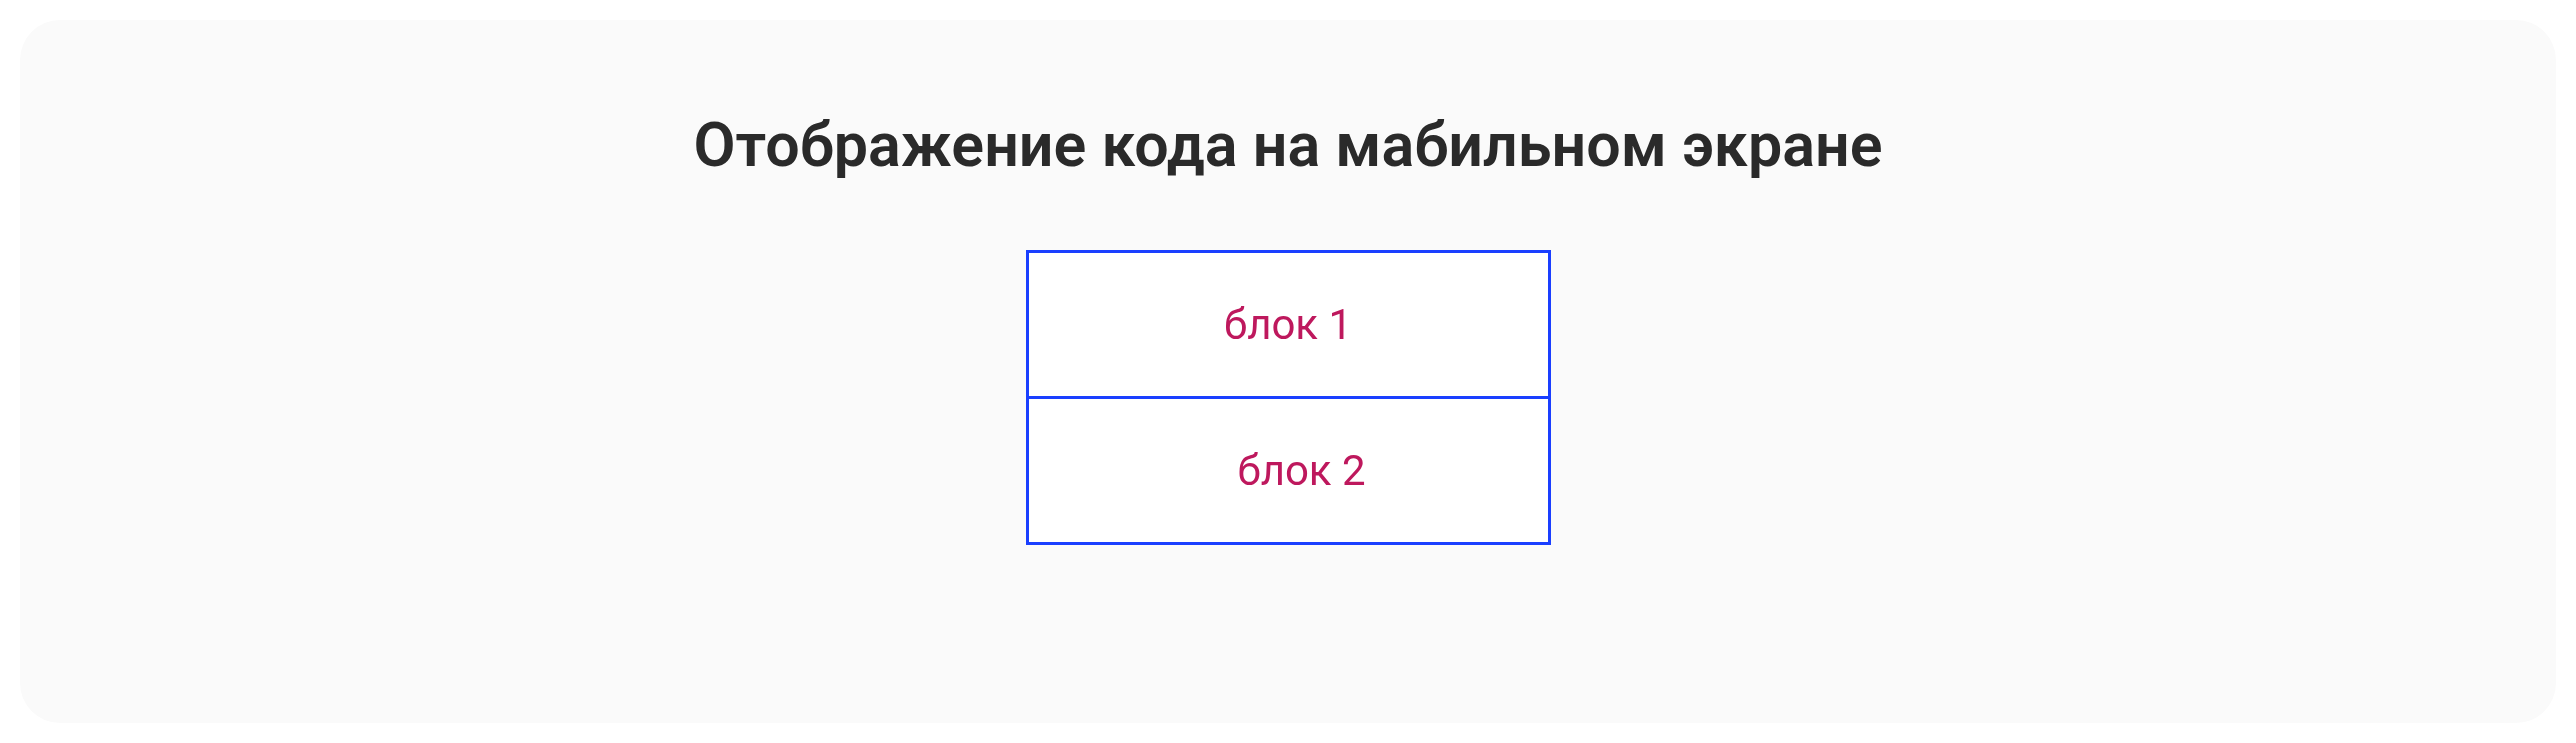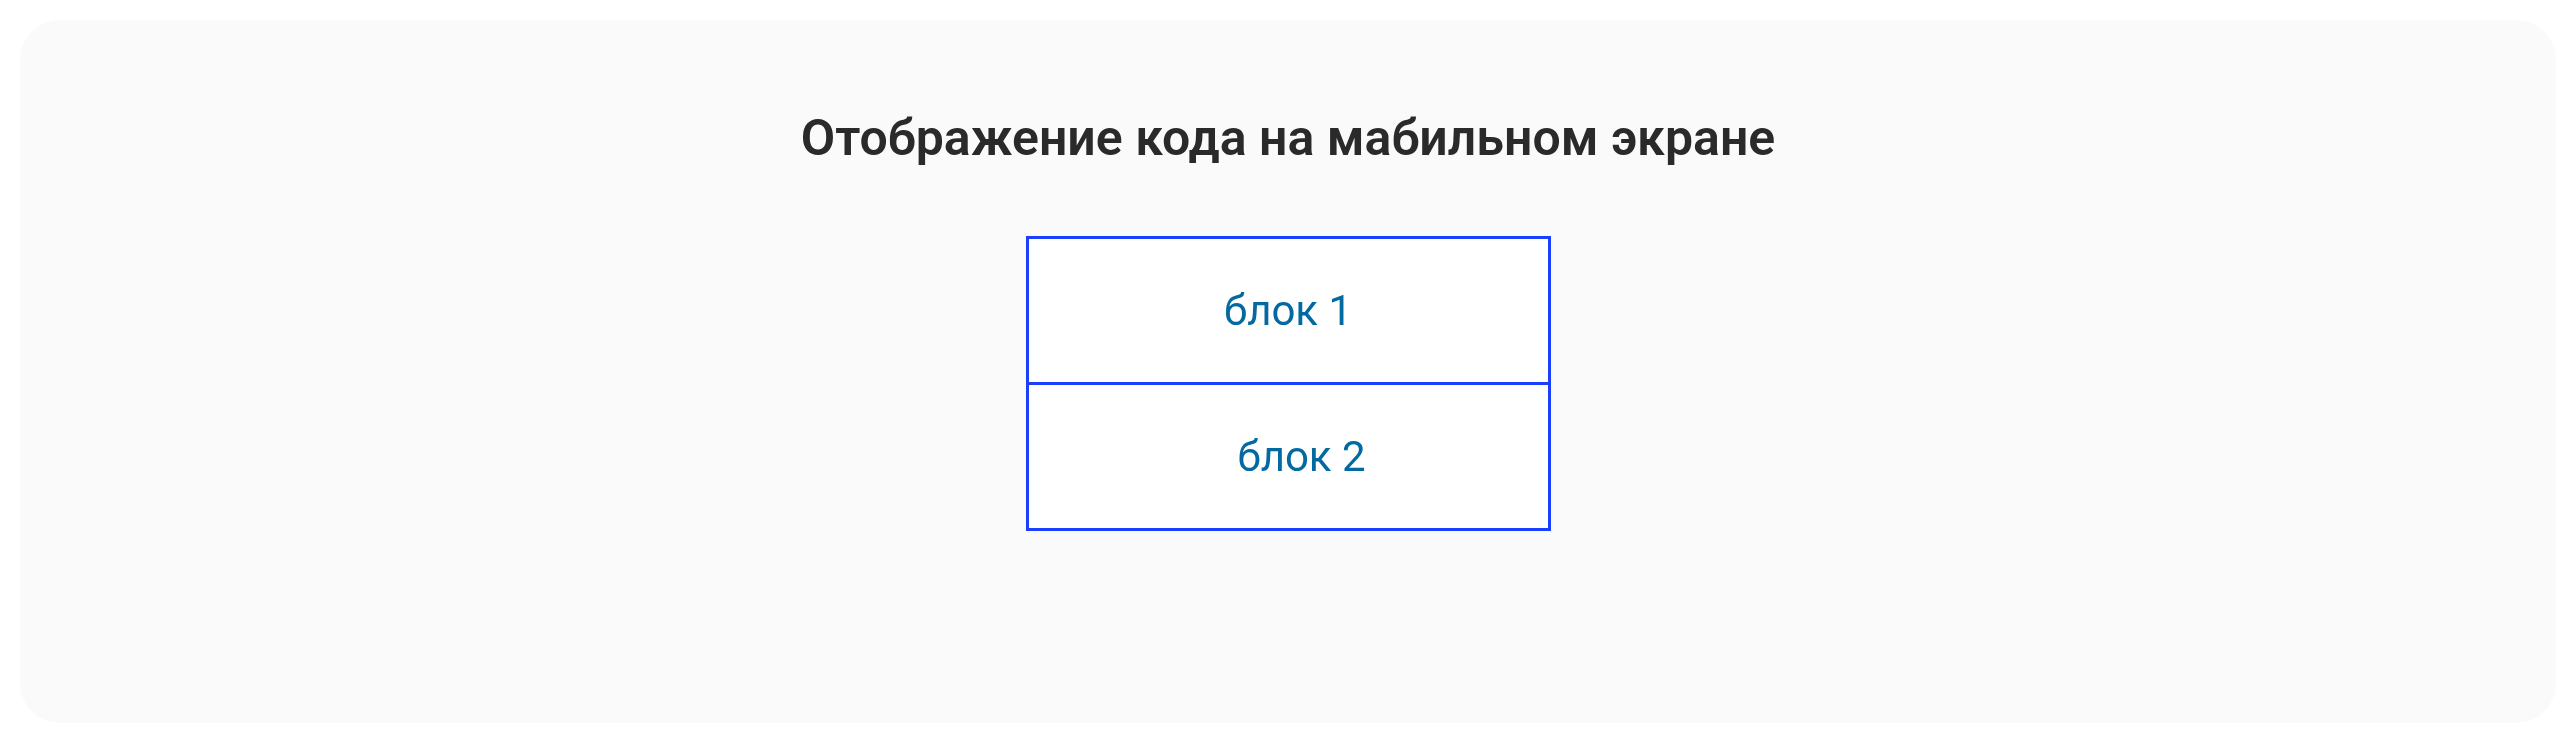--- a/index.html
+++ b/index.html
@@ -20,40 +20,40 @@
       width: 2536px;
       height: 703px;
       background: #fafafa;
       border-radius: 40px;
       display: flex;
       flex-direction: column;
       align-items: center;
       padding-top: 89px;
     }
     .title {
-      font-size: 50px;
+      font-size: 61px;
       font-weight: 600;
       color: #2a2a2a;
       margin-bottom: 69px;
     }
     .blocks-container {
       display: flex;
       flex-direction: column;
     }
     .block {
       width: 525px;
       height: 149px;
       background: #ffffff;
       border: 3px solid #1a3fff;
       display: flex;
       align-items: center;
       justify-content: center;
       font-size: 42px;
       font-weight: 400;
-      color: #0369a1;
+      color: #be185d;
     }
     .block + .block {
       margin-top: -3px;
       padding-left: 27px;
     }
   </style>
 </head>
 <body>
 
 <div class="outer-card">

